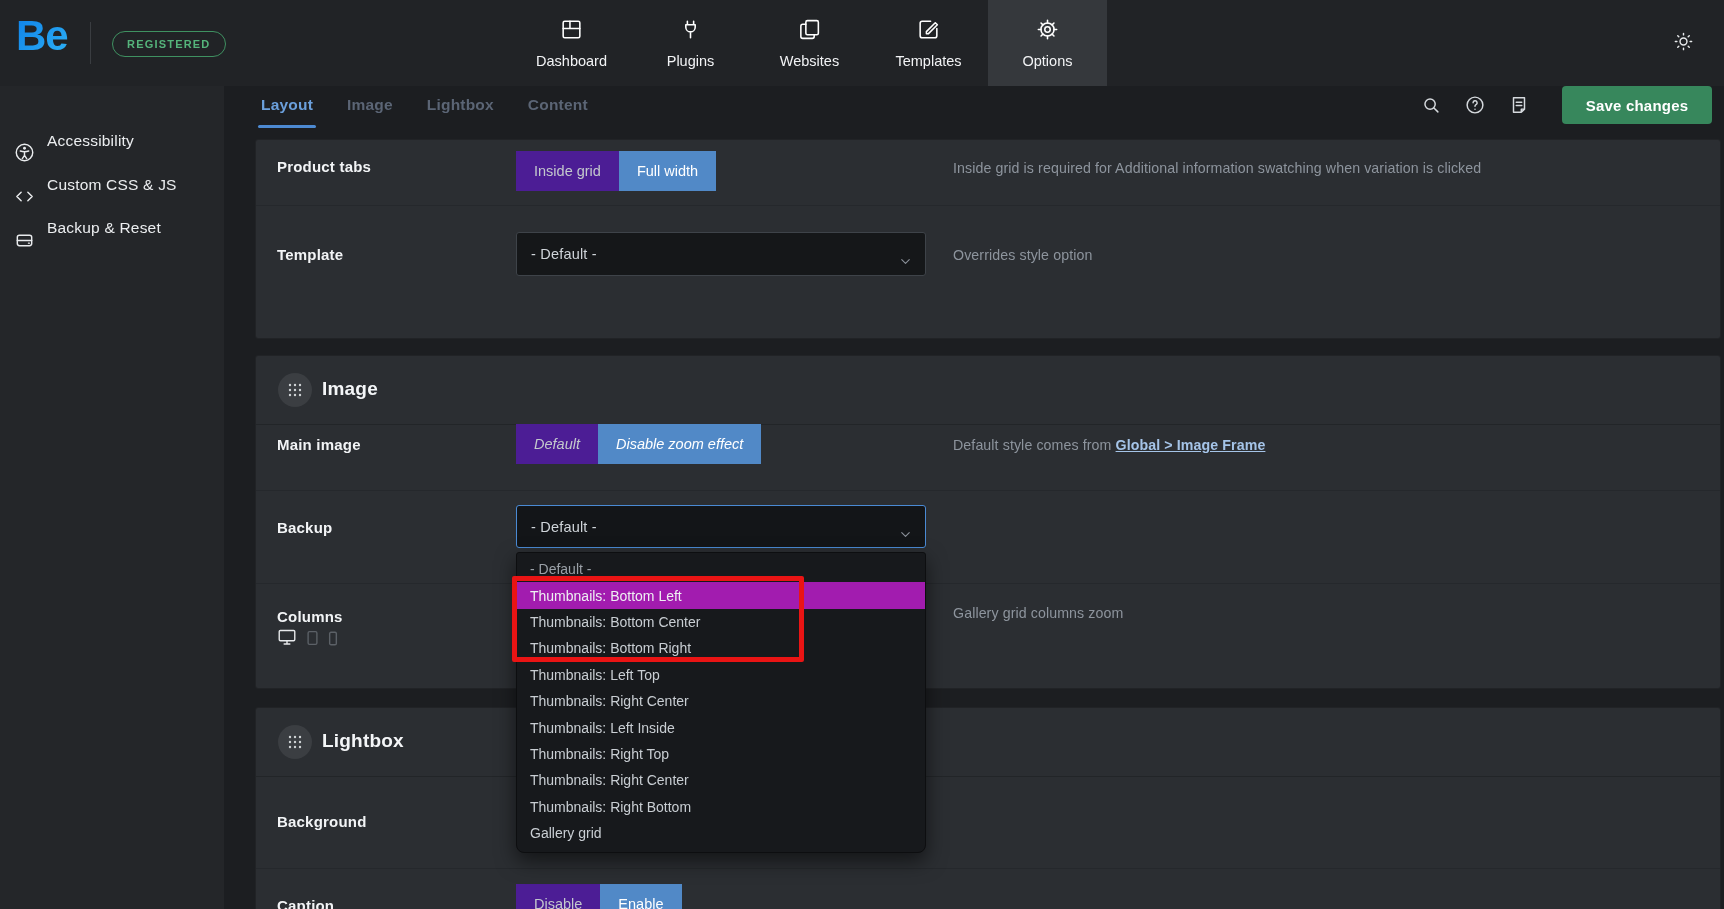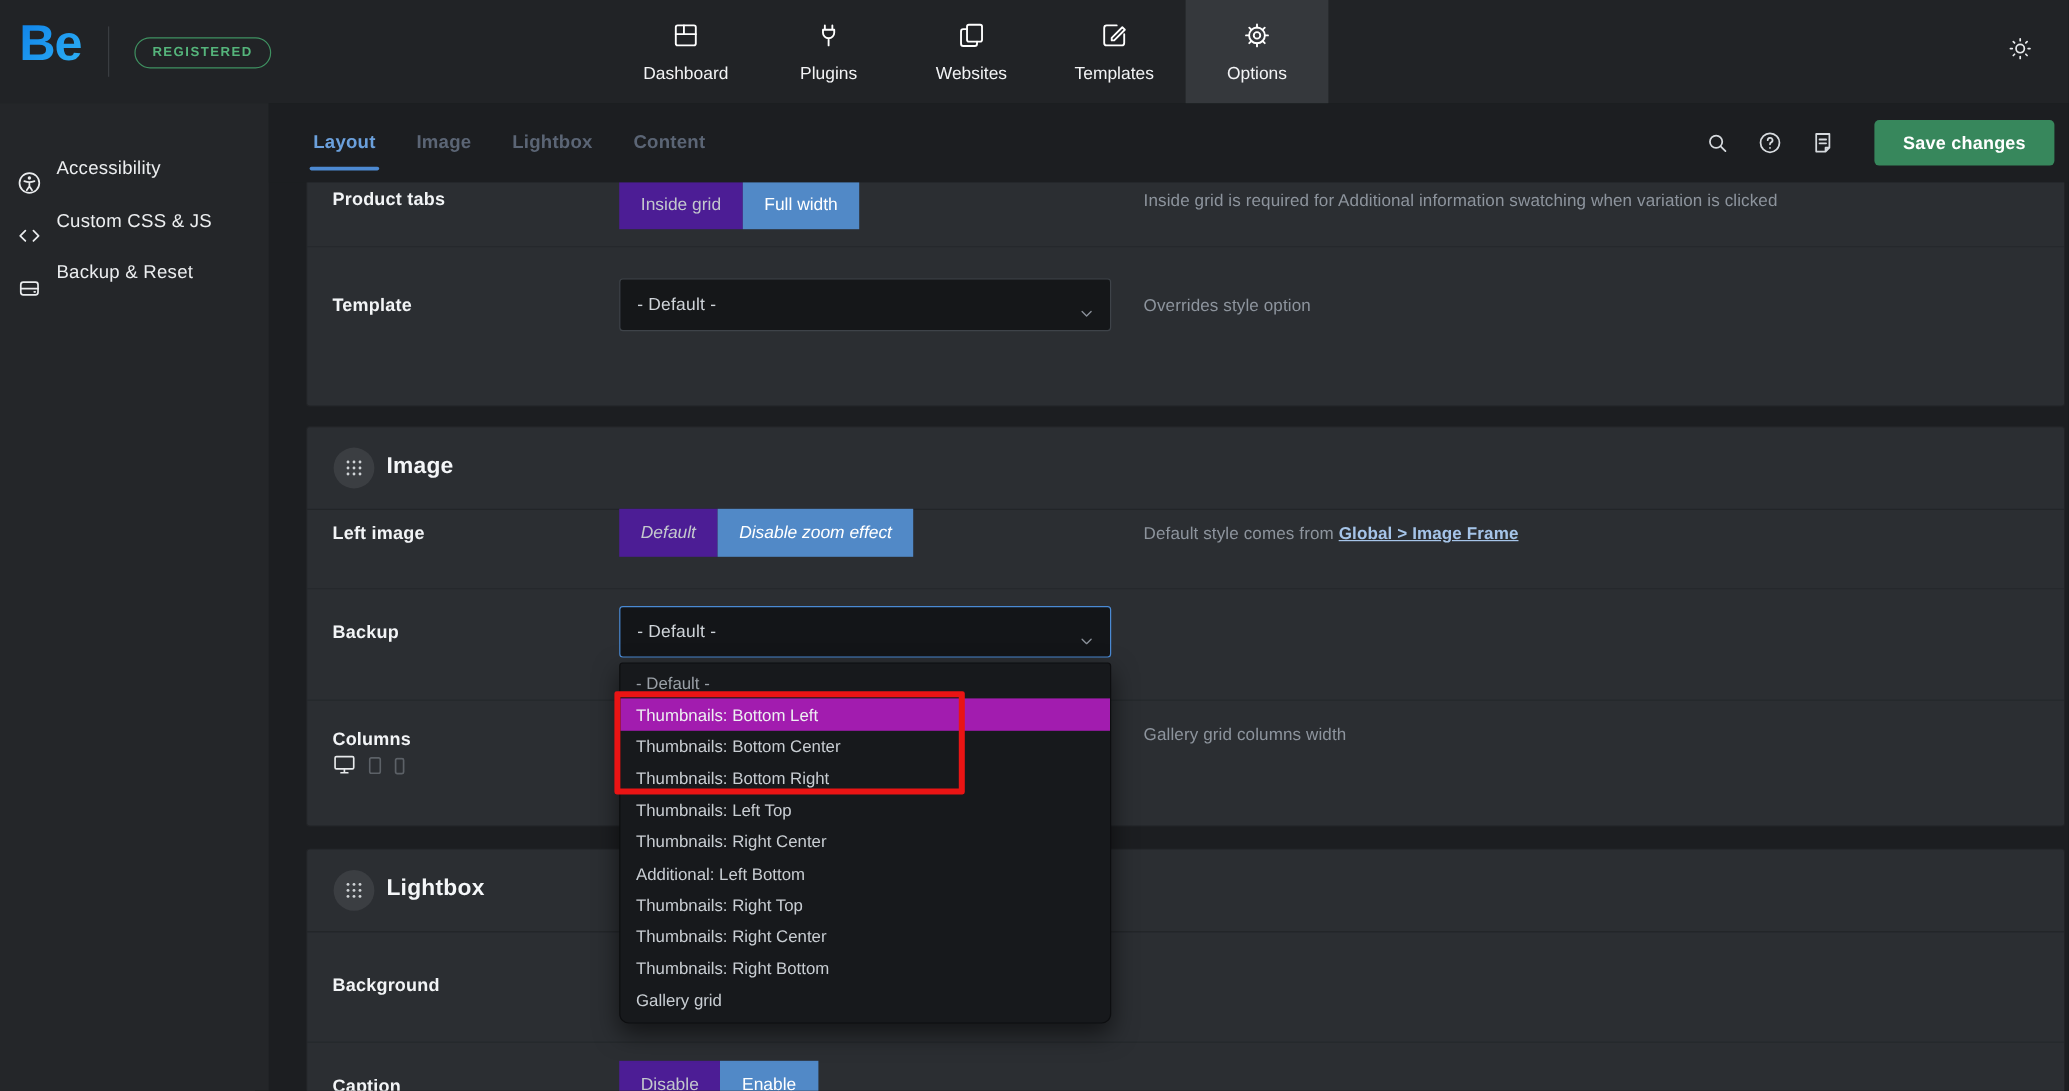--- a/index.html
+++ b/index.html
@@ -24,21 +24,21 @@
   .theme-toggle{position:absolute;left:1668px;top:28px;width:30px;height:30px;display:flex;align-items:center;justify-content:center;cursor:pointer;}
   .theme-toggle svg{width:23px;height:23px;stroke:#e8eaec;fill:none;stroke-width:1.5;stroke-linecap:round;}
 
   
   .sidebar{position:absolute;left:0;top:0;width:224px;height:909px;background:#242629;z-index:20;}
   .side-item{position:absolute;left:0;width:224px;height:32px;display:flex;align-items:center;cursor:pointer;}
   .side-item svg{position:absolute;left:13px;width:23px;height:23px;stroke:#e9ebed;fill:none;stroke-width:1.5;stroke-linecap:round;stroke-linejoin:round;}
   .side-label{position:absolute;left:47px;font-size:15.5px;font-weight:500;color:#eceef0;letter-spacing:.2px;}
 
   
-  .toolbar{position:absolute;left:224px;top:86px;width:1500px;height:66px;background:#1c1e21;z-index:30;
+  .toolbar{position:absolute;left:224px;top:72px;width:1500px;height:66px;background:#1c1e21;z-index:30;
            display:flex;align-items:center;padding-left:37px;box-sizing:border-box;}
   .tabs{display:flex;gap:34px;}
   .tab{position:relative;font-size:15.5px;font-weight:600;color:#5b6575;letter-spacing:.2px;cursor:pointer;}
   .tab--active{color:#6ba0dc;}
   .tab--active::after{content:"";position:absolute;left:-3px;right:-3px;bottom:-14px;height:3px;background:#4d8ad2;border-radius:2px;}
   .toolbar-right{margin-left:auto;display:flex;align-items:center;gap:22px;padding-right:12px;}
   .tool-icon{width:22px;height:22px;cursor:pointer;}
   .tool-icon svg{width:22px;height:22px;stroke:#d6dade;fill:none;stroke-width:1.6;stroke-linecap:round;stroke-linejoin:round;}
   .save-btn{margin-left:10px;width:150px;height:38px;border:none;border-radius:4px;background:#37875c;color:#fff;
             font-family:inherit;font-size:15px;font-weight:600;letter-spacing:.2px;cursor:pointer;}
@@ -249,21 +249,21 @@
             <circle cx="7" cy="7" r="1.2"></circle>
             <circle cx="12" cy="7" r="1.2"></circle>
             <circle cx="2" cy="12" r="1.2"></circle>
             <circle cx="7" cy="12" r="1.2"></circle>
             <circle cx="12" cy="12" r="1.2"></circle>
           </svg>
       </div>
       <span class="sec-title">Image</span>
     </div>
 
-    <span class="row-label" style="top:80px;">Left image</span>
+    <span class="row-label" style="top:80px;">Main image</span>
     <div class="seg" style="left:260px;top:68px;font-style:italic;">
       <div class="seg-btn">Default</div>
       <div class="seg-btn seg-btn--on">Disable zoom effect</div>
     </div>
     <span class="row-desc" style="top:81px;">
       <span>Default style comes from </span><a class="desc-link">Global &gt; Image Frame</a>
     </span>
 
     <div class="row-div" style="top:134px;"></div>
 
@@ -291,21 +291,21 @@
         <svg width="13" height="16" viewBox="0 0 16 20" stroke="#5c6167" stroke-width="1.7">
             <rect x="2.5" y="2" width="11" height="16" rx="1.8"></rect>
           </svg>
       </span>
       <span>
         <svg width="10" height="15" viewBox="0 0 12 18" stroke="#5c6167" stroke-width="1.7">
             <rect x="2" y="1.5" width="8" height="15" rx="1.6"></rect>
           </svg>
       </span>
     </div>
-    <span class="row-desc" style="top:249px;">Gallery grid columns width</span>
+    <span class="row-desc" style="top:249px;">Gallery grid columns zoom</span>
   </section>
 
   <section class="panel panel3">
     <div class="sec-head">
       <div class="handle">
         <svg viewBox="0 0 14 14">
             <circle cx="2" cy="2" r="1.2"></circle>
             <circle cx="7" cy="2" r="1.2"></circle>
             <circle cx="12" cy="2" r="1.2"></circle>
             <circle cx="2" cy="7" r="1.2"></circle>
@@ -330,21 +330,21 @@
     </div>
   </section>
 
   <div class="dropdown" id="gallery-dropdown">
       <div class="dd-option dim">- Default -</div>
       <div class="dd-option hl">Thumbnails: Bottom Left</div>
       <div class="dd-option">Thumbnails: Bottom Center</div>
       <div class="dd-option">Thumbnails: Bottom Right</div>
       <div class="dd-option">Thumbnails: Left Top</div>
       <div class="dd-option">Thumbnails: Right Center</div>
-      <div class="dd-option">Additional: Left Bottom</div>
+      <div class="dd-option">Thumbnails: Left Inside</div>
       <div class="dd-option">Thumbnails: Right Top</div>
       <div class="dd-option">Thumbnails: Right Center</div>
       <div class="dd-option">Thumbnails: Right Bottom</div>
       <div class="dd-option">Gallery grid</div>
     </div>
 
   <div class="annotation"></div>
 
 </div>
 

